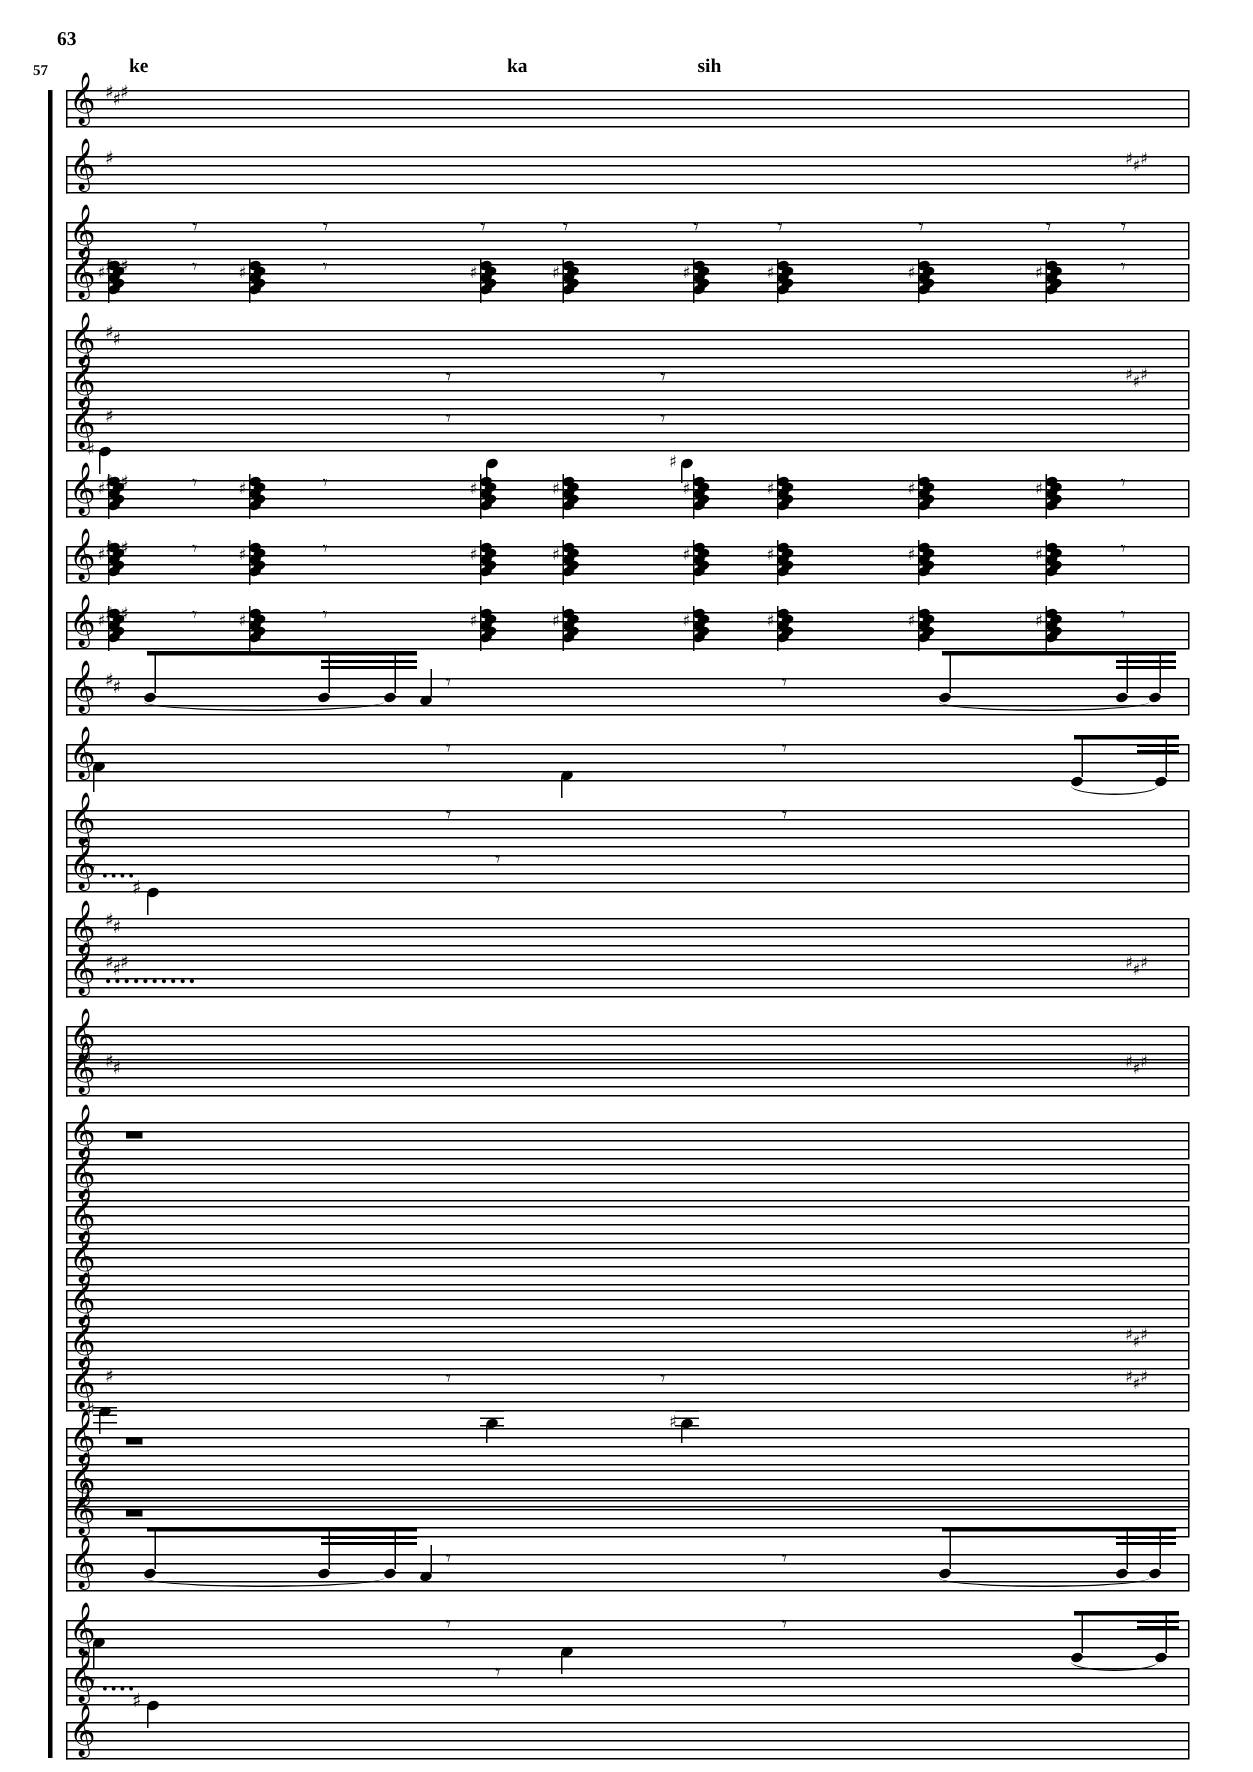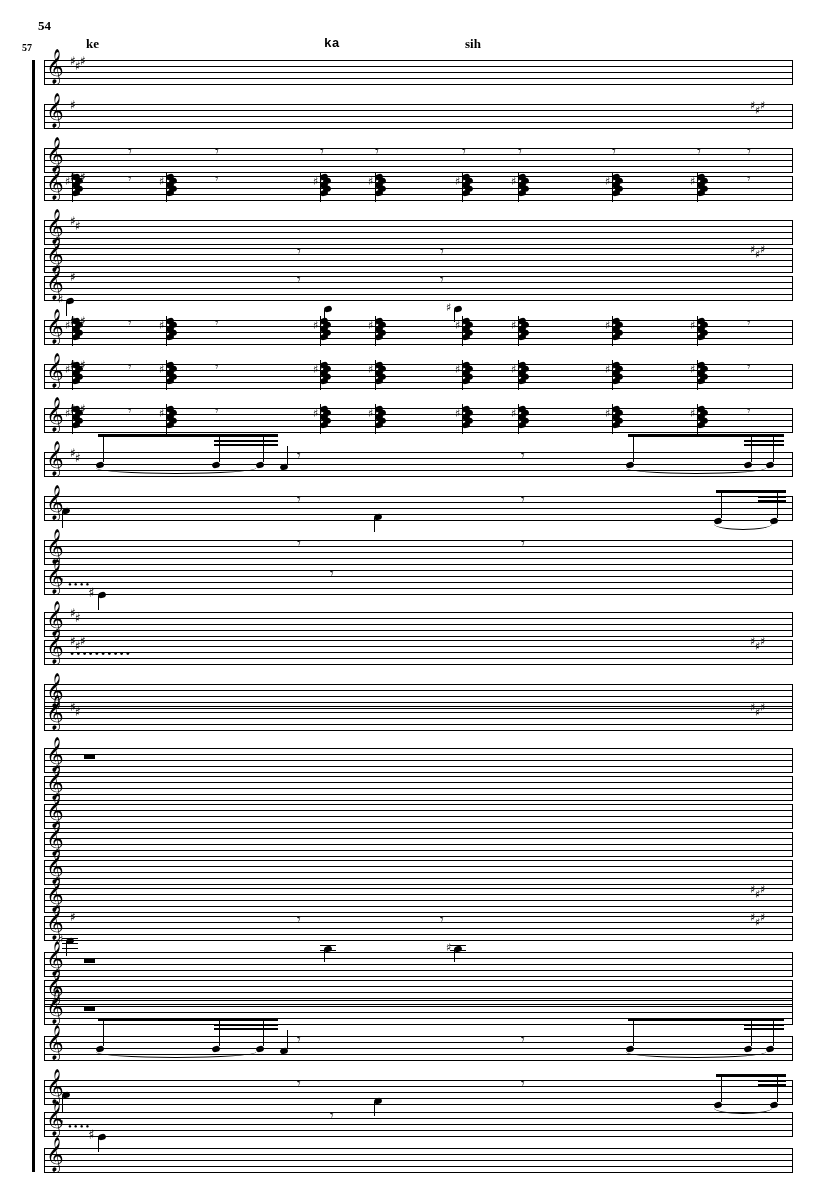--- a/index.html
+++ b/index.html
@@ -50,25 +50,25 @@
   
   .dots{position:absolute;font-size:11px;letter-spacing:2px;line-height:1;}
 
   .sharp{position:absolute;font-size:13px;line-height:1;font-family:"DejaVu Serif",serif;}
 </style>
 </head>
 <body>
 
 <div class="page">
 
-  <div class="page-number" style="left:38px;top:18px;">54</div>
+  <div class="page-number" style="left:38px;top:18px;">63</div>
   <div class="measure-number" style="left:22px;top:42px;">57</div>
 
   <div class="lyric" style="left:86px;top:36px;">ke</div>
-  <div class="lyric" style="left:324px;top:36px;font-family:Liberation Mono, monospace;">ka</div>
+  <div class="lyric" style="left:338px;top:36px;">ka</div>
   <div class="lyric" style="left:465px;top:36px;">sih</div>
 
   <div class="brace" style="top:60px;height:1112px;left:32px;width:3px;"></div>
 
   <div id="staff-host">
       <div class="staff" style="top: 60px;">
         <div class="ln"></div>
         <div class="ln"></div>
         <div class="ln"></div>
         <div class="ln"></div>

